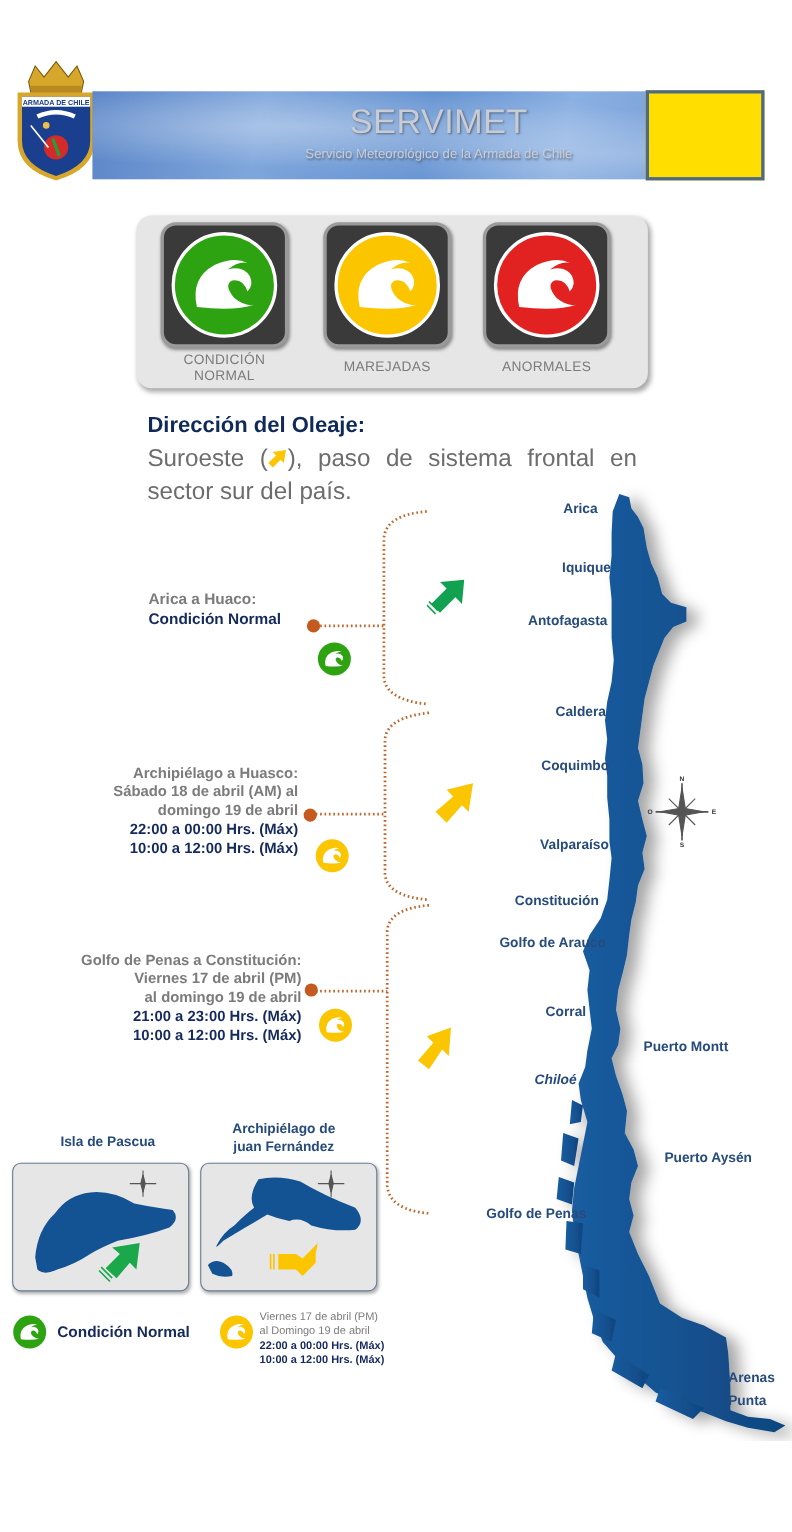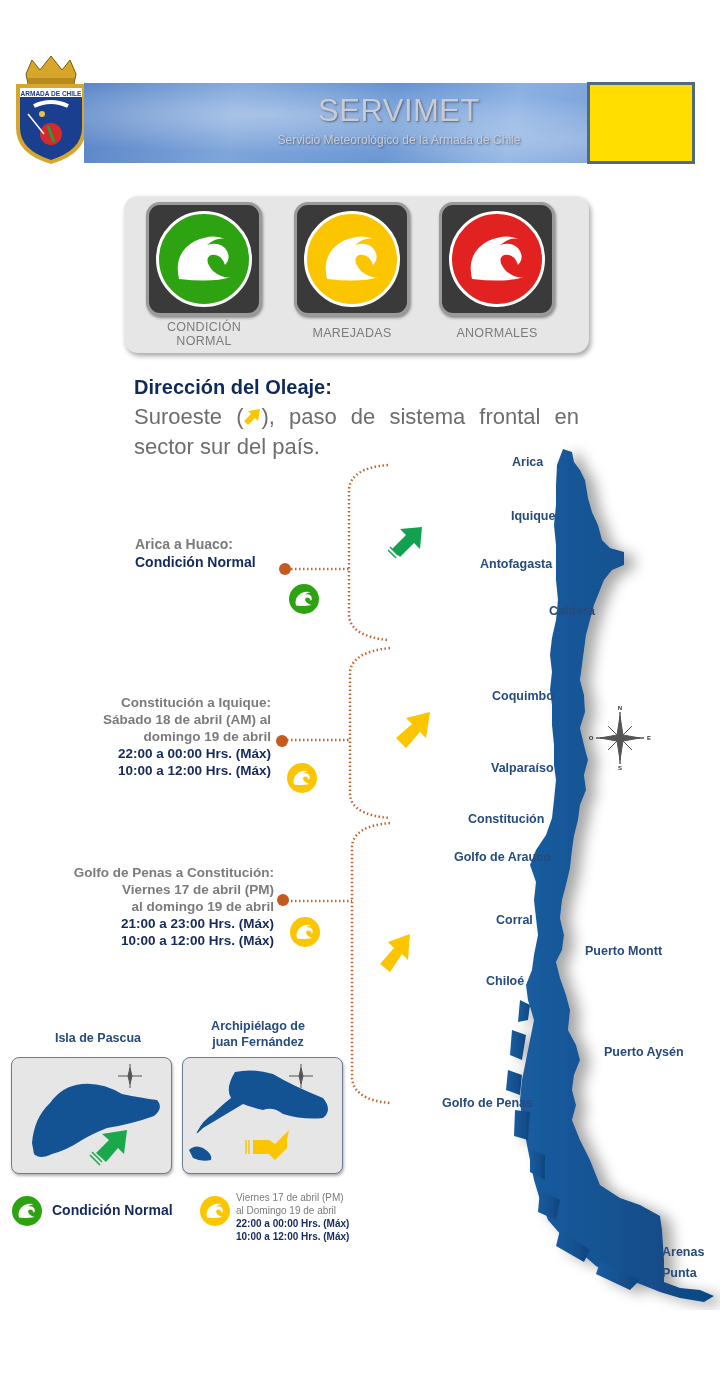--- a/index.html
+++ b/index.html
@@ -160,28 +160,28 @@
   </g>
   <text x="620" y="710" font-size="6" text-anchor="middle" fill="#333" font-family="Liberation Sans, sans-serif" font-weight="bold">N</text>
   <text x="620" y="770" font-size="6" text-anchor="middle" fill="#333" font-family="Liberation Sans, sans-serif" font-weight="bold">S</text>
   <text x="591" y="740" font-size="6" text-anchor="middle" fill="#333" font-family="Liberation Sans, sans-serif" font-weight="bold">O</text>
   <text x="649" y="740" font-size="6" text-anchor="middle" fill="#333" font-family="Liberation Sans, sans-serif" font-weight="bold">E</text>
 </svg>
 
 <div class="city" style="left:512px; top:455px;">Arica</div>
 <div class="city" style="left:511px; top:509px;">Iquique</div>
 <div class="city" style="left:480px; top:557px;">Antofagasta</div>
-<div class="city" style="left:505px; top:604px;margin-left:44px;">Caldera</div>
+<div class="city" style="left:505px; top:640px;">Caldera</div>
 <div class="city" style="left:492px; top:689px;">Coquimbo</div>
 <div class="city" style="left:491px; top:761px;">Valparaíso</div>
 <div class="city" style="left:468px; top:812px;">Constitución</div>
 <div class="city" style="left:454px; top:850px;">Golfo de Arauco</div>
 <div class="city" style="left:496px; top:913px;">Corral</div>
 <div class="city" style="left:585px; top:944px;">Puerto Montt</div>
-<div class="city" style="left:486px; top:974px;">Chiloé</div>
+<div class="city" style="left:486px; top:974px;font-style:italic;">Chiloé</div>
 <div class="city" style="left:604px; top:1045px;">Puerto Aysén</div>
 <div class="city" style="left:442px; top:1096px;">Golfo de Penas</div>
 <div class="city" style="left:662px; top:1230px;margin-top:36px;">Punta</div>
 <div class="city" style="left:662px; top:1245px;">Arenas</div>
 
 <svg style="position:absolute; left:280px; top:455px;" width="120" height="660" viewBox="280 455 120 660">
   <g fill="none" stroke="#c0672d" stroke-width="2.5" stroke-dasharray="1.5 2.5">
 
     <path d="M388 465 Q350 468 349 490 L349 615 Q350 636 388 640"></path>
     <line x1="287" y1="569" x2="349" y2="569"></line>
@@ -210,21 +210,21 @@
   <div class="navy" style="margin-top:1px;">Condición Normal</div>
 </div>
 <div class="dot" style="left:279px; top:563px;"></div>
 <div class="mini-wave" style="left:289px; top:584px; background:#2ea312;">
   <svg width="20" height="18" viewBox="0 0 62 56">
       <path d="M6 48 Q0 22 22 10 Q40 2 52 8 Q44 6 34 14 Q48 10 54 20 Q58 28 52 34 Q48 22 38 24 Q30 28 40 40 Q50 48 58 46 Q40 52 6 48 Z" fill="#fff"></path>
     </svg>
 </div>
 
 <div class="region" style="right:449px; top:694px;">
-  <div class="gray">Constitución a Iquique:</div>
+  <div class="gray">Archipiélago a Huasco:</div>
   <div class="gray">Sábado 18 de abril (AM) al</div>
   <div class="gray">domingo 19 de abril</div>
   <div class="navy">22:00 a 00:00 Hrs. (Máx)</div>
   <div class="navy">10:00 a 12:00 Hrs. (Máx)</div>
 </div>
 <div class="dot" style="left:276px; top:735px;"></div>
 <div class="mini-wave" style="left:287px; top:763px; background:#fbc500;">
   <svg width="20" height="18" viewBox="0 0 62 56">
       <path d="M6 48 Q0 22 22 10 Q40 2 52 8 Q44 6 34 14 Q48 10 54 20 Q58 28 52 34 Q48 22 38 24 Q30 28 40 40 Q50 48 58 46 Q40 52 6 48 Z" fill="#fff"></path>
     </svg>

